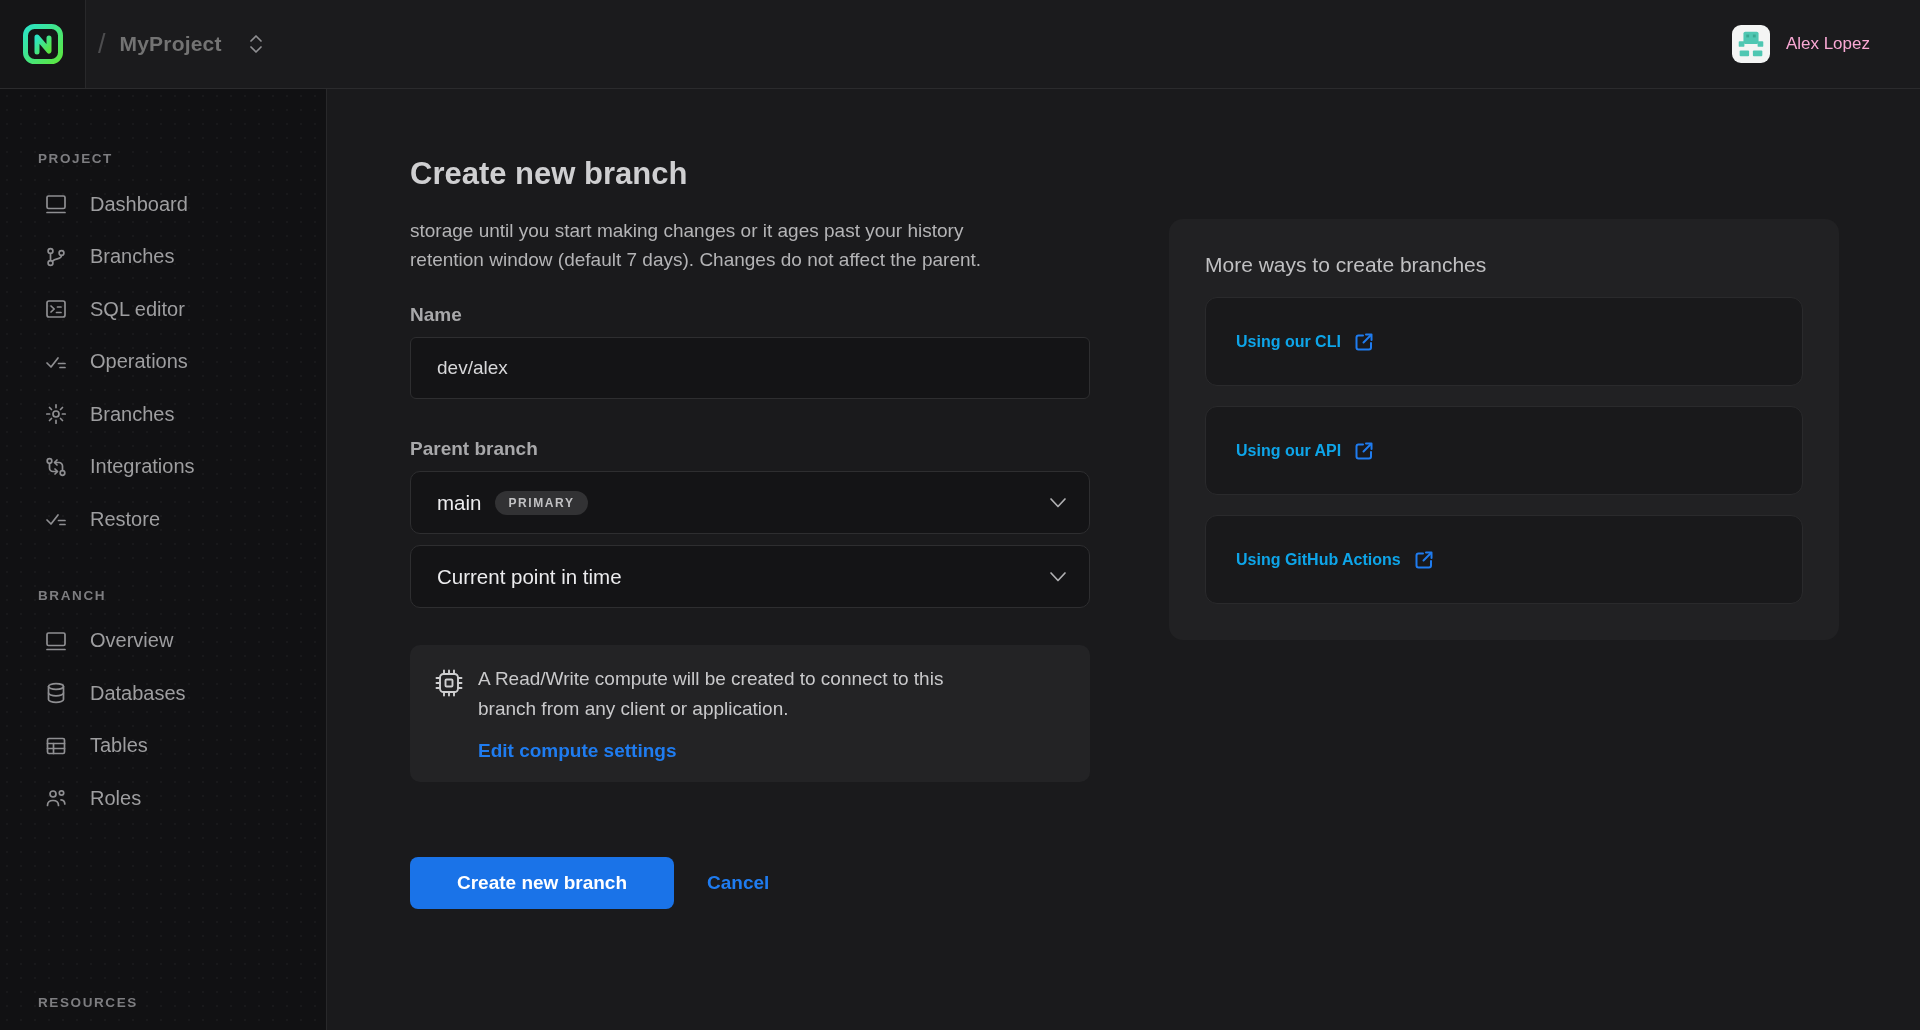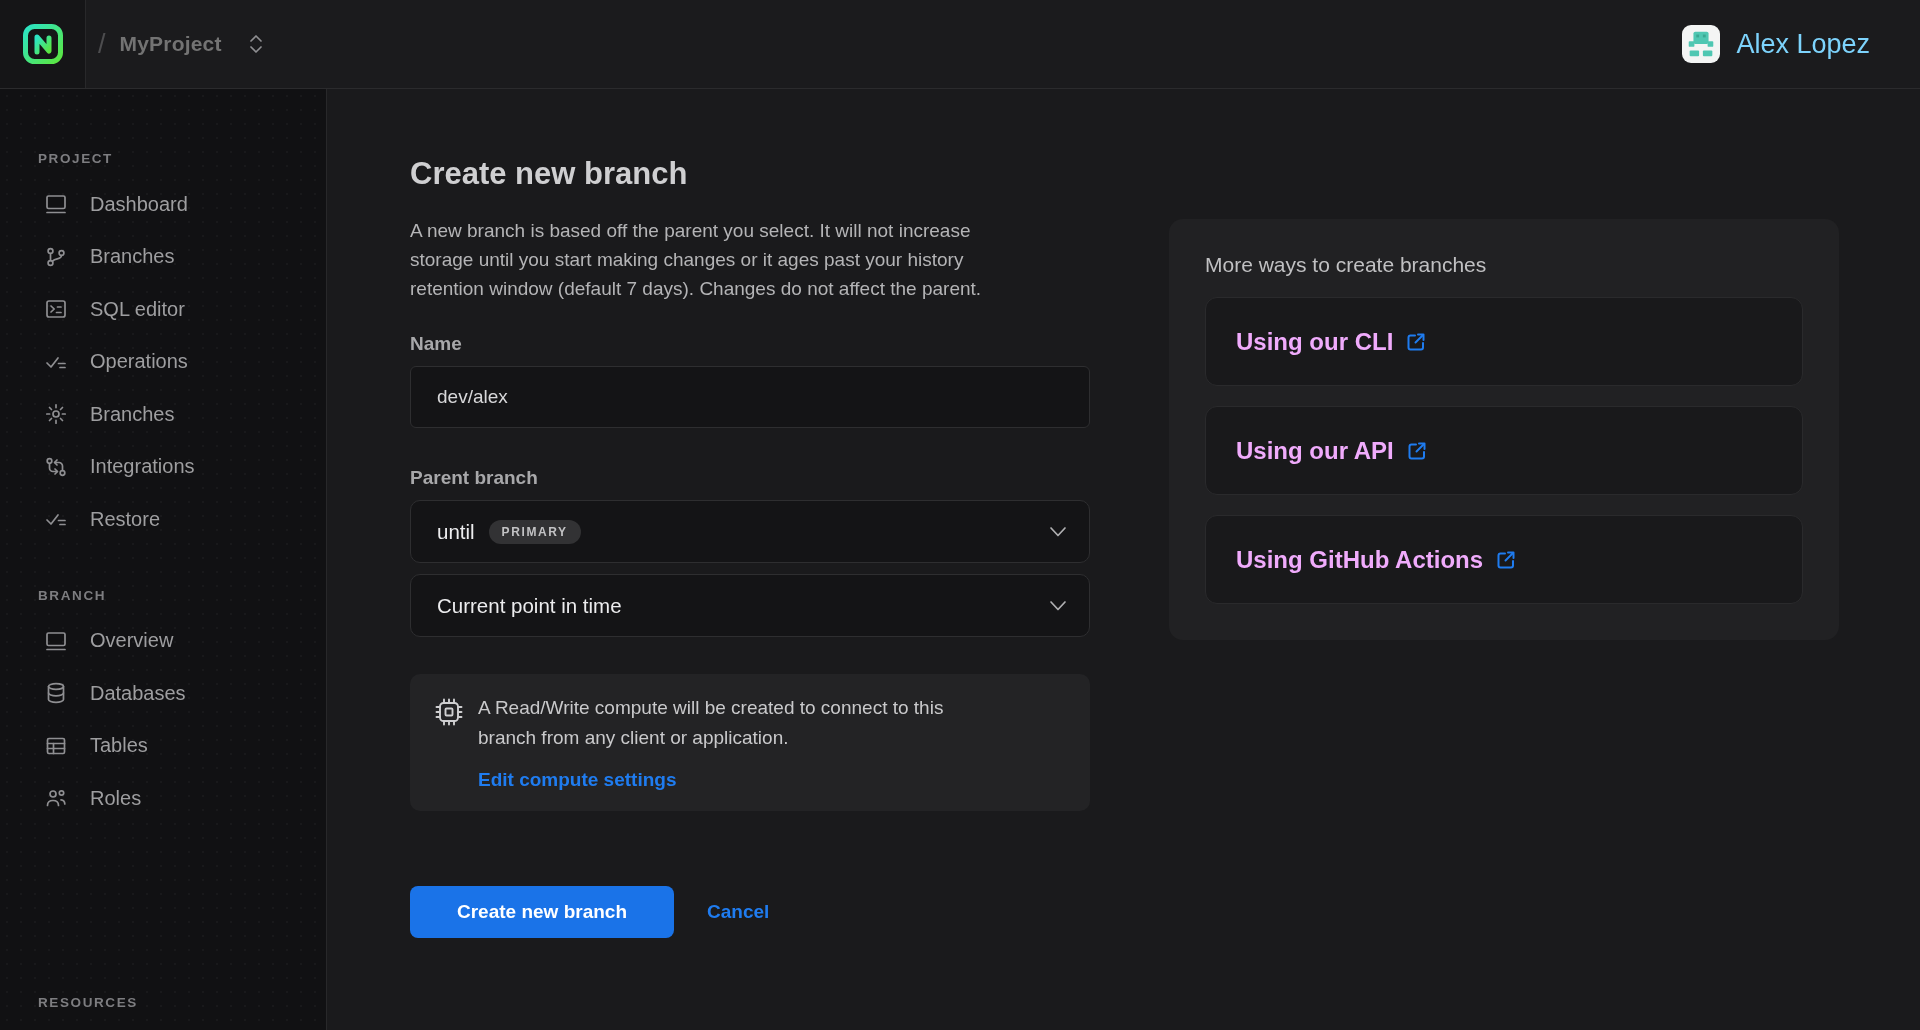--- a/index.html
+++ b/index.html
@@ -12,21 +12,21 @@
   .logo-cell { width:86px; height:88px; background:#151517; border-right:1px solid #28282a;
                display:flex; align-items:center; justify-content:center; flex:0 0 auto; }
   .crumb-sep { color:#4d4d4f; font-size:27px; font-weight:300; margin:0 14px 0 12px; }
   .crumb-btn { display:flex; align-items:center; gap:26px; background:none; border:none;
                cursor:pointer; }
   .crumb-name { color:#737373; font-size:21px; font-weight:700; letter-spacing:.2px; }
   .header-right { position:absolute; right:50px; top:0; height:88px;
                   display:flex; align-items:center; gap:16px; }
   .avatar { width:38px; height:38px; border-radius:9px; background:#f4f5f4;
             display:flex; align-items:center; justify-content:center; }
-  .user-name { color:#7dd3fc; font-size:27px; }
+  .user-name { color:#f9a8d4; font-size:17px; }
 
   
   .content { display:flex; height:941px; }
   .sidebar { width:327px; flex:0 0 auto; background:#111113; border-right:1px solid #28282a;
              background-image:radial-gradient(rgba(255,255,255,0.035) 1px, transparent 1.2px);
              background-size:14px 14px;
              padding:0 0 14px 38px; display:flex; flex-direction:column; }
   .main { flex:1; position:relative; }
 
   
@@ -72,21 +72,21 @@
   .btn-cancel { color:#1f7cf0; font-size:19px; font-weight:700; text-decoration:none; cursor:pointer; }
 
   
   .aside { position:absolute; left:842px; top:130px; width:670px; height:421px;
            background:#212123; border-radius:14px; padding:34px 36px; }
   .aside-title { color:#c0c0c2; font-size:21px; font-weight:500; }
   .aside-card { margin-top:20px; width:598px; height:89px; background:#19191b;
                 border:1px solid #2a2a2c; border-radius:12px; display:flex;
                 align-items:center; padding-left:30px; cursor:pointer; }
   .aside-card:first-of-type { margin-top:26px; }
-  .aside-link { color:#f0abfc; font-size:24px; font-weight:700; display:flex;
+  .aside-link { color:#0ea5e9; font-size:16px; font-weight:700; display:flex;
                 align-items:center; gap:12px; text-decoration:none; }
   svg.ext { stroke:#1f7cf0; stroke-width:2; fill:none; stroke-linecap:round; stroke-linejoin:round; }
 </style>
 </head>
 <body>
 
 <div class="header">
   <div class="logo-cell">
     <svg width="42" height="42" viewBox="0 0 42 42">
       <defs>
@@ -249,31 +249,30 @@
       </li>
     </ul>
 
     <div class="side-head resources">RESOURCES</div>
   </div>
 
   <div class="main">
     <div class="form-col">
       <h1 class="page-title">Create new branch</h1>
       <div class="desc">
-        <div>A new branch is based off the parent you select. It will not increase</div>
         <div>storage until you start making changes or it ages past your history</div>
         <div>retention window (default 7 days). Changes do not affect the parent.</div>
       </div>
 
       <div class="f-label lbl-name">Name</div>
       <input class="t-input" type="text" value="dev/alex" style="">
 
       <div class="f-label lbl-parent">Parent branch</div>
       <div class="select">
-        <span class="val">until</span>
+        <span class="val">main</span>
         <span class="badge">PRIMARY</span>
         <svg class="chev oicn" width="18" height="12" viewBox="0 0 18 12">
             <path d="M2 2 L9 9.5 L16 2" stroke="#b0b0b2"></path>
           </svg>
       </div>
 
       <div class="select">
         <span class="val">Current point in time</span>
         <svg class="chev oicn" width="18" height="12" viewBox="0 0 18 12">
             <path d="M2 2 L9 9.5 L16 2" stroke="#b0b0b2"></path>

